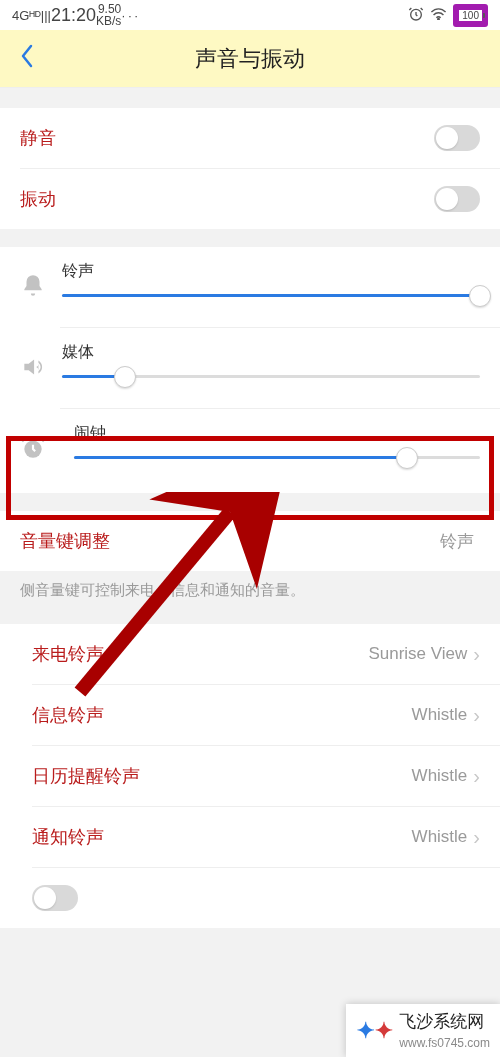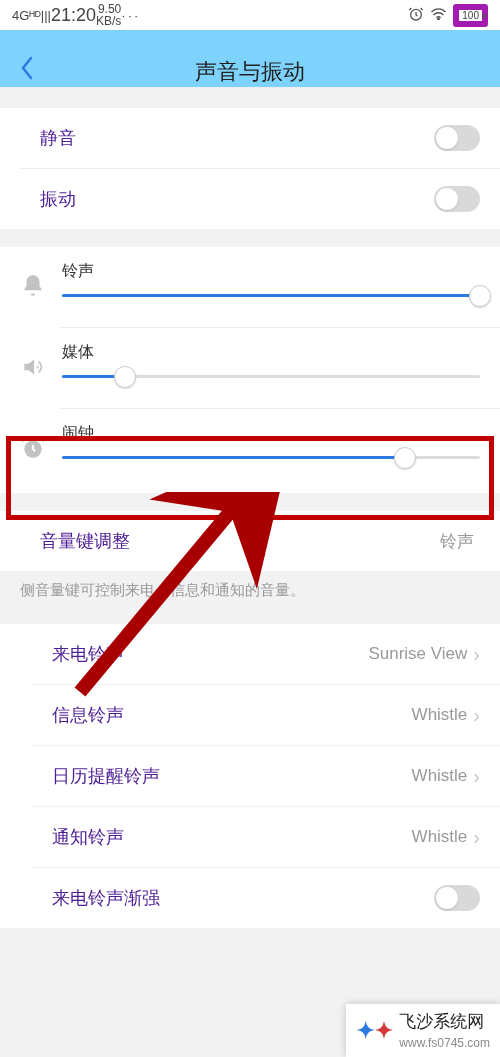--- a/index.html
+++ b/index.html
@@ -36,24 +36,24 @@
     .battery-box::after {
       content:'';
       position:absolute;
       right:-3px; top:3px;
       width:2px; height:5px;
       background:#555;
       border-radius:0 1px 1px 0;
     }
 
     .header {
-      background: #7dd3fc;
+      background: #fef9c3;
       height: 58px;
       display: flex;
-      align-items: flex-end;
+      align-items: center;
       position: relative;
       border-bottom: 1px solid #eee;
     }
     .back-btn {
       position: absolute;
       left: 12px;
       color: #2a7ae2;
       font-size: 28px;
       font-weight: 300;
       padding: 0 8px;
@@ -72,23 +72,22 @@
     .row {
       display: flex;
       align-items: center;
       padding: 0 20px;
       background: #fff;
       position: relative;
     }
     .row.tall { height: 60px; }
     .row .label {
       font-size: 18px;
-      color: #4c1d95;
+      color: #b91c1c;
       flex: 1;
-      margin-left: 20px;
     }
     .row .value {
       font-size: 17px;
       color: #9a9a9a;
       margin-right: 6px;
     }
     .chevron {
       color: #c8c8c8;
       font-size: 20px;
     }
@@ -258,21 +257,21 @@
     <div class="slider-body">
       <div class="slider-label">媒体</div>
       <div class="slider-track">
         <div class="slider-fill" style="width:15%"></div>
         <div class="slider-thumb" style="left:15%"></div>
       </div>
     </div>
   </div>
   <div class="slider-sep"></div>
 
-  <div class="slider-item" style="padding-bottom:26px;">
+  <div class="slider-item" style="padding-bottom:26px;gap:12px;">
     <span class="slider-icon">
       <svg width="26" height="26" viewBox="0 0 24 24" fill="#c2c2c2">
           <circle cx="12" cy="13" r="8"></circle>
           <path d="M5 3L2 6M22 6l-3-3" stroke="#c2c2c2" stroke-width="2" fill="none"></path>
           <path d="M12 9v4l2 2" stroke="#fff" stroke-width="2" fill="none"></path>
         </svg>
     </span>
     <div class="slider-body">
       <div class="slider-label">闹钟</div>
       <div class="slider-track">
@@ -321,21 +320,20 @@
     <span class="chevron">›</span>
   </div>
   <div class="divider"></div>
   <div class="row tall">
     <span class="label">通知铃声</span>
     <span class="value">Whistle</span>
     <span class="chevron">›</span>
   </div>
   <div class="divider"></div>
   <div class="row tall">
-    <span class="label">来电铃声渐强</span>
     <span class="toggle"></span>
   </div>
 </div>
 
 <div class="watermark">
   <span class="wm-logo">
     <span class="wm-blue">✦</span><span class="wm-red">✦</span>
   </span>
   <span>
     <span class="wm-main">飞沙系统网</span><br>

